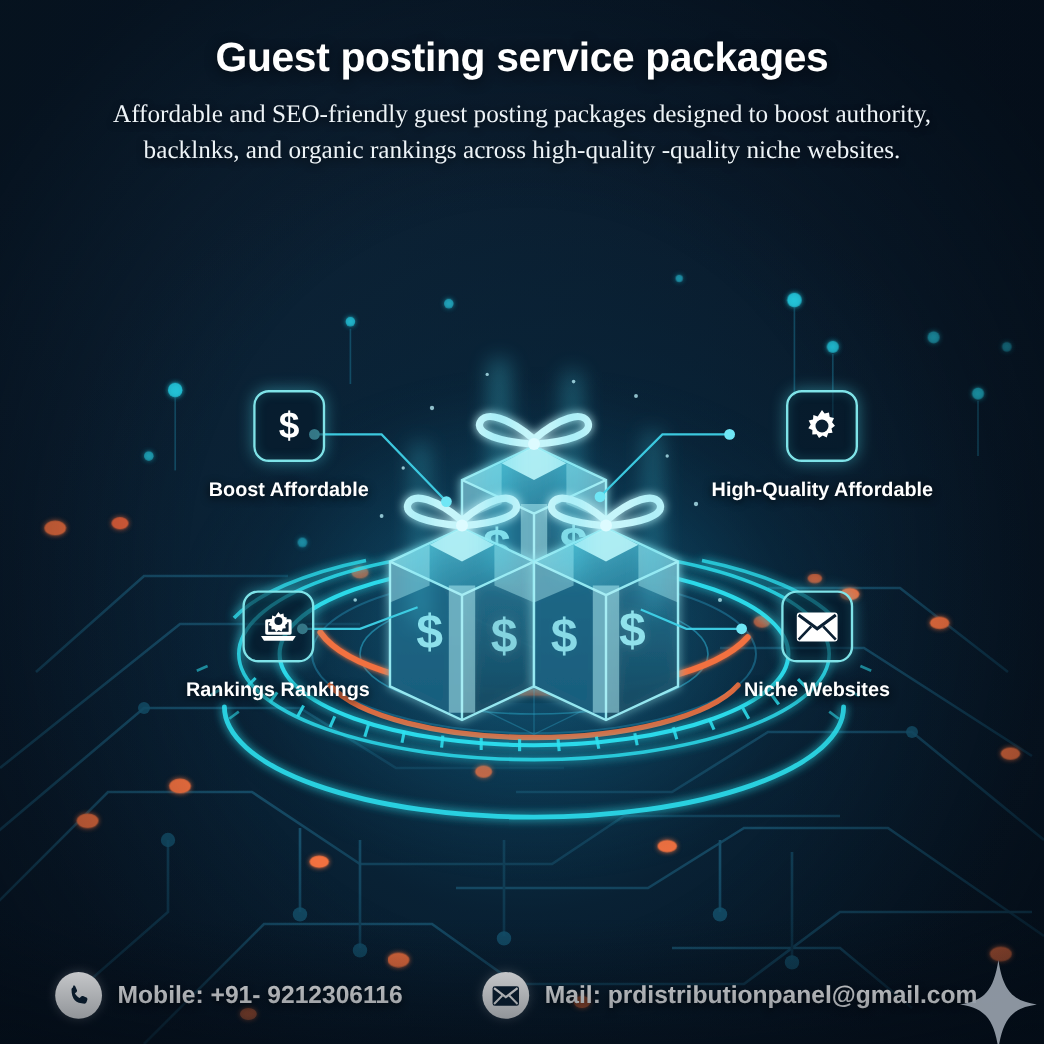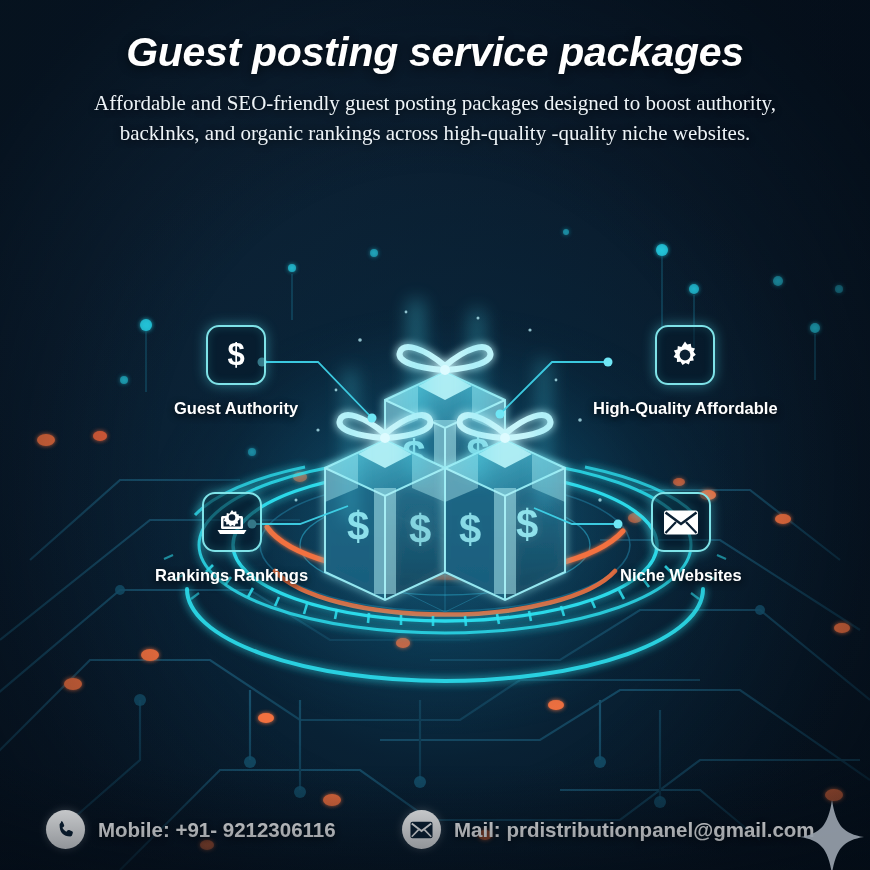--- a/index.html
+++ b/index.html
@@ -10,22 +10,22 @@
       radial-gradient(circle at 50% 62%, rgba(14,74,104,.85) 0%, rgba(8,40,62,.55) 32%, rgba(5,22,38,0) 62%),
       radial-gradient(ellipse at 18% 12%, #0d2235 0%, #0a1b2c 45%, #071421 100%),
       linear-gradient(160deg,#0b1e30 0%,#0a1a2b 40%,#061220 100%);
   }
   
   .bgsvg{position:absolute;inset:0;width:870px;height:870px;}
   .vig{position:absolute;inset:0;pointer-events:none;
     background:radial-gradient(ellipse at 50% 55%, rgba(0,0,0,0) 45%, rgba(2,8,16,.55) 88%);}
   
   .header{position:absolute;left:0;top:0;width:870px;text-align:center;z-index:6;}
-  .title{margin:30px 16px 0;font-size:41px;line-height:1.1;font-weight:bold;color:#ffffff;
-    letter-spacing:-.3px;text-shadow:0 2px 10px rgba(0,0,0,.6);font-style:italic;}
+  .title{margin:30px 16px 0;font-size:34px;line-height:1.1;font-weight:bold;color:#ffffff;
+    letter-spacing:-.3px;text-shadow:0 2px 10px rgba(0,0,0,.6);}
   .subtitle{margin:14px auto 0;width:700px;font-size:21px;line-height:1.42;color:#eef4f8;
     text-shadow:0 1px 6px rgba(0,0,0,.55);font-family:Liberation Serif, serif;}
   
   .feature{position:absolute;z-index:7;display:flex;flex-direction:column;align-items:center;}
   .ficon{width:56px;height:56px;border-radius:13px;border:2px solid #7fe3e8;
     background:rgba(6,26,42,.55);display:flex;align-items:center;justify-content:center;
     box-shadow:0 0 13px rgba(80,220,235,.45), inset 0 0 10px rgba(80,220,235,.18);}
   .ficon svg{display:block;}
   .flabel{margin-top:14px;font-size:16.5px;font-weight:bold;color:#ffffff;white-space:nowrap;
     text-shadow:0 2px 7px rgba(0,0,0,.85);}
@@ -321,21 +321,21 @@
     <h1 class="title">Guest posting service packages</h1>
     <p class="subtitle">Affordable and SEO-friendly guest posting packages designed to boost authority, backlnks, and organic rankings across high-quality -quality niche websites.</p>
   </div>
 
   <div class="feature" id="f-boost">
     <div class="ficon">
       <svg width="34" height="34" viewBox="0 0 34 34">
         <text x="17" y="27" text-anchor="middle" font-family="Liberation Sans, sans-serif" font-size="31" font-weight="bold" fill="#ffffff">$</text>
       </svg>
     </div>
-    <div class="flabel">Guest Authority</div>
+    <div class="flabel">Boost Affordable</div>
   </div>
 
   <div class="feature" id="f-backlinks">
     <div class="ficon">
       <svg width="32" height="32" viewBox="0 0 32 32" fill="#ffffff">
         <path d="M16 2.6l2.2 3.0 3.6-0.9 0.6 3.7 3.6 1.0-1.6 3.4 2.4 2.9-2.9 2.3 0.9 3.6-3.7 0.5-1.2 3.5-3.3-1.7-3.1 2.1-1.9-3.2-3.7 0.3 0.1-3.7-3.4-1.5 2.0-3.1-1.7-3.3 3.6-0.9 0.3-3.7 3.6 1.1z"></path>
         <circle cx="16" cy="16" r="5.4" fill="#0b2033"></circle>
       </svg>
     </div>
     <div class="flabel">High-Quality Affordable</div>

